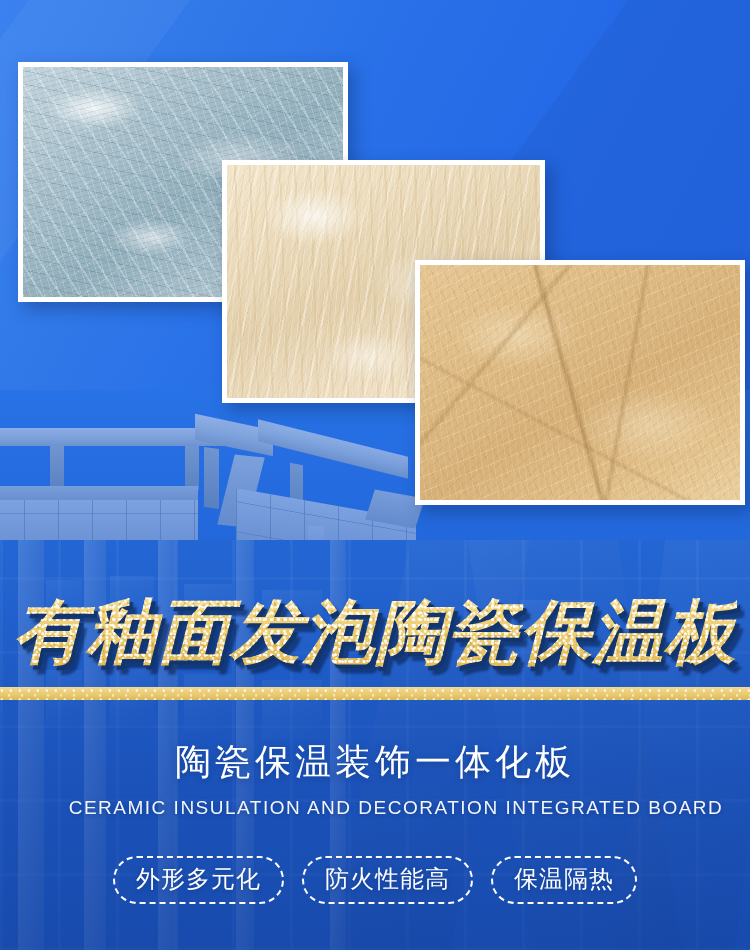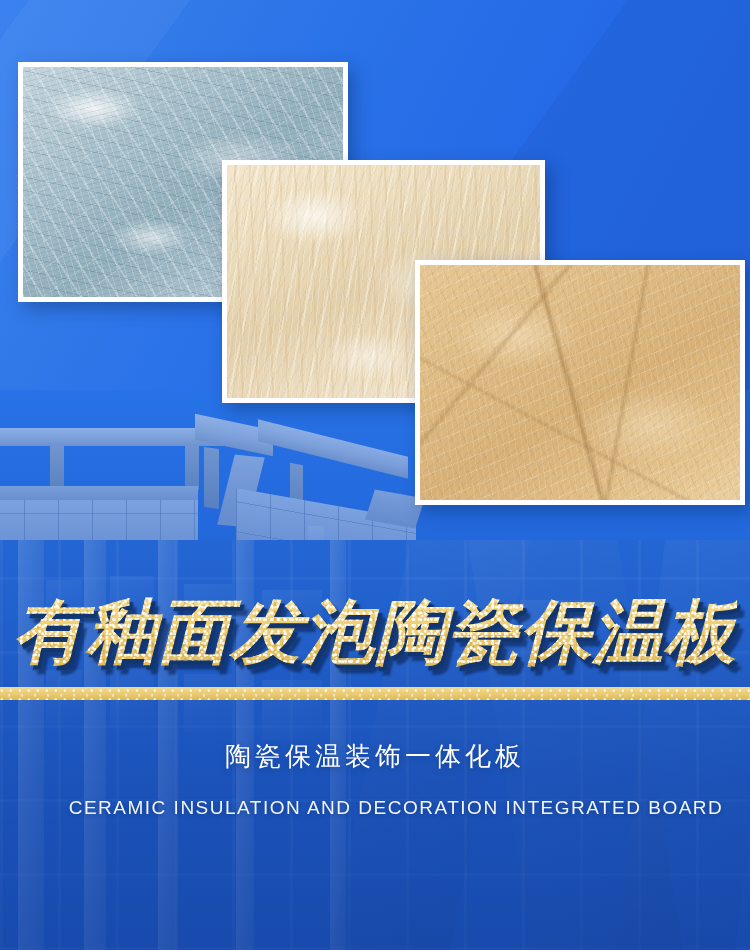--- a/index.html
+++ b/index.html
@@ -258,21 +258,21 @@
       linear-gradient(180deg,#f3da95 0%, #e8c96f 60%, #dcb954 100%);
     background-size:9px 9px, 13px 13px, 100% 100%;
   }
 
   
   #subtitle {
     position:absolute;
     left:0; right:0; top:742px;
     text-align:center;
     font-family:"DejaVu Sans", sans-serif;
-    font-size:26px;
+    font-size:36px;
     font-weight:400;
     color:#ffffff;
     letter-spacing:4px;
     line-height:1.12;
     text-shadow:0 2px 6px rgba(8,40,100,.45);
   }
 
   
   #subtitle-en {
     position:absolute;
@@ -374,14 +374,19 @@
   <div id="title-row">
     <div id="main-title">有釉面发泡陶瓷保温板</div>
   </div>
 
   <div id="gold-band"></div>
 
   <div id="subtitle">陶瓷保温装饰一体化板</div>
 
   <div id="subtitle-en">CERAMIC INSULATION AND DECORATION INTEGRATED BOARD</div>
 
+  <div id="features">
+    <div class="pill">外形多元化</div>
+    <div class="pill">防火性能高</div>
+    <div class="pill">保温隔热</div>
+  </div>
 
 </div>
 
 </body></html>

